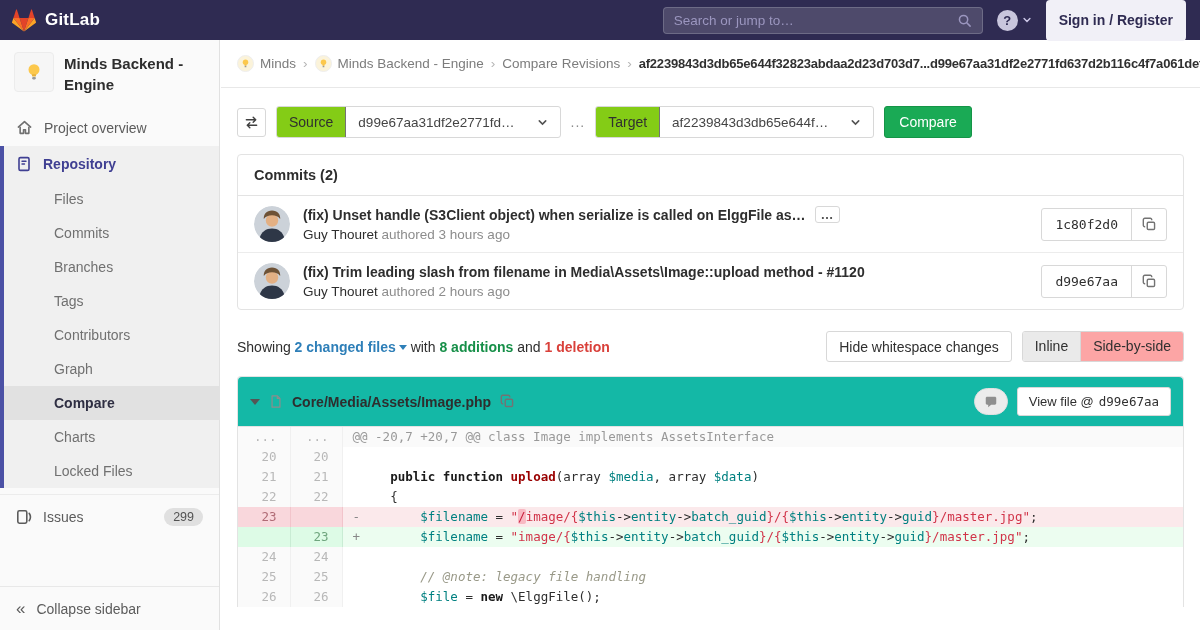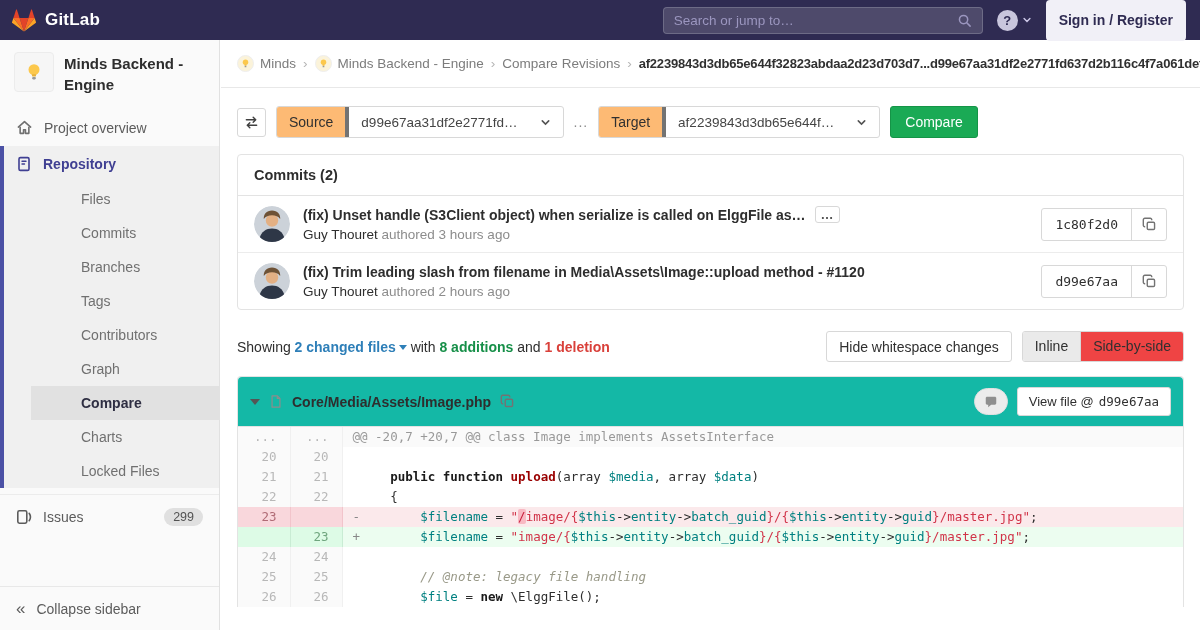--- a/index.html
+++ b/index.html
@@ -28,21 +28,21 @@
 
   
   .sidebar { position:fixed; top:40px; left:0; width:220px; bottom:0; background:#fafafa; border-right:1px solid #e1e1e1; }
   .project-head { display:flex; gap:10px; padding:12px 14px 14px; align-items:flex-start; }
   .project-avatar { width:40px; height:40px; border-radius:4px; background:#f6f6f6; border:1px solid #ececec;
                     display:flex; align-items:center; justify-content:center; flex:0 0 40px; }
   .project-title { font-weight:bold; font-size:15px; line-height:21px; color:#2e2e2e; padding-top:1px; }
   .side-item { display:flex; align-items:center; gap:11px; padding:10px 16px; color:#5c5c5c; font-size:14px; cursor:pointer; }
   .repo-section { background:#f0f0f0; border-left:4px solid #4b51a5; }
   .repo-section .side-item { padding-left:12px; color:#3f3f92; font-weight:bold; }
-  .side-subitem { display:block; padding:9px 16px 9px 50px; color:#707070; font-size:14px; cursor:pointer;margin-left:27px; }
+  .side-subitem { display:block; padding:9px 16px 9px 50px; color:#707070; font-size:14px; cursor:pointer; }
   .side-subitem.active { background:#e1e1e1; color:#2e2e42; font-weight:bold; }
   .issues-item { border-top:1px solid #ececec; margin-top:6px; padding-top:13px; padding-bottom:13px; }
   .issues-badge { margin-left:auto; background:#e0e0e0; color:#525252; font-size:12.5px; border-radius:9px; padding:2px 9px; }
   .collapse-row { position:absolute; bottom:0; left:0; right:0; border-top:1px solid #e8e8e8;
                   display:flex; align-items:center; gap:11px; padding:13px 16px; color:#5c5c5c; font-size:14px; cursor:pointer; }
   .dbl-chevron { font-size:17px; color:#5c5c5c; line-height:1; }
 
   
   .main { margin-left:221px; margin-top:40px; }
   .breadcrumbs { height:48px; display:flex; align-items:center; gap:7px; padding:0 16px;
@@ -52,21 +52,21 @@
                   display:flex; align-items:center; justify-content:center; }
   .crumb-sep { color:#b5b5b5; }
   .crumb-current { font-weight:bold; color:#303030; font-size:13px; letter-spacing:-.2px; }
   .content { padding:16px 16px 0; }
 
   
   .compare-form { display:flex; align-items:center; gap:10px; margin:2px 0 16px; }
   .swap-btn { width:29px; height:29px; border:1px solid #d8d8d8; border-radius:3px; background:#fff;
               display:flex; align-items:center; justify-content:center; cursor:pointer; color:#404040; }
   .input-group { display:flex; height:32px; border:1px solid #d8d8d8; border-radius:3px; overflow:hidden; background:#fff; }
-  .ig-label { background:#fdba74; border-right:4px solid #737373; padding:0 12px; line-height:30px; color:#303030; }
+  .ig-label { background:#84cc16; border-right:1px solid #737373; padding:0 12px; line-height:30px; color:#303030; }
   .ig-value { display:flex; align-items:center; gap:22px; padding:0 12px; color:#444; font-size:13.5px; cursor:pointer; }
   .dots-sep { color:#8c8c8c; letter-spacing:1px; }
   .compare-btn { background:#1aaa55; border:1px solid #159447; color:#fff; height:32px; padding:0 14px;
                  border-radius:3px; font-size:14px; cursor:pointer; font-family:inherit; }
 
   
   .panel { border:1px solid #e3e3e3; border-radius:4px; }
   .panel-head { padding:12px 16px; border-bottom:1px solid #e3e3e3; font-weight:600; font-size:14.5px; color:#2e2e2e; }
   .commit-row { display:flex; align-items:center; padding:10px 16px; }
   .commit-row + .commit-row { border-top:1px solid #ececec; }
@@ -86,21 +86,21 @@
   .summary-text { font-size:14px; color:#2e2e2e; }
   .files-link { color:#2e7fb8; font-weight:bold; cursor:pointer; }
   .caret-down { display:inline-block; width:0; height:0; border-left:4px solid transparent; border-right:4px solid transparent;
                 border-top:5px solid currentColor; margin-left:3px; vertical-align:middle; }
   .additions { color:#168f48; font-weight:bold; }
   .deletions { color:#d9403a; font-weight:bold; }
   .summary-actions { display:flex; align-items:center; gap:10px; }
   .ws-btn { border:1px solid #d8d8d8; background:#fff; border-radius:3px; height:31px; padding:0 12px;
             font-size:14px; color:#303030; cursor:pointer; font-family:inherit; }
   .view-toggle { display:flex; border:1px solid #d8d8d8; border-radius:3px; overflow:hidden; height:31px; }
-  .vt-item { padding:0 12px; line-height:29px; font-size:14px; color:#303030; background:#ef4444; cursor:pointer; }
+  .vt-item { padding:0 12px; line-height:29px; font-size:14px; color:#303030; background:#fca5a5; cursor:pointer; }
   .vt-item.active { background:#eaeaea; }
   .vt-item + .vt-item { border-left:1px solid #d8d8d8; }
 
   
   .diff-panel { border:1px solid #e3e3e3; border-radius:4px 4px 0 0; border-bottom:none; }
   .diff-head { display:flex; align-items:center; gap:9px; background:#14b8a6; border-bottom:1px solid #e3e3e3;
                padding:10px 12px; border-radius:4px 4px 0 0; }
   .diff-caret { width:0; height:0; border-left:5px solid transparent; border-right:5px solid transparent;
                 border-top:6px solid #555; cursor:pointer; }
   .file-path { font-weight:bold; font-size:14px; color:#2e2e2e; }

